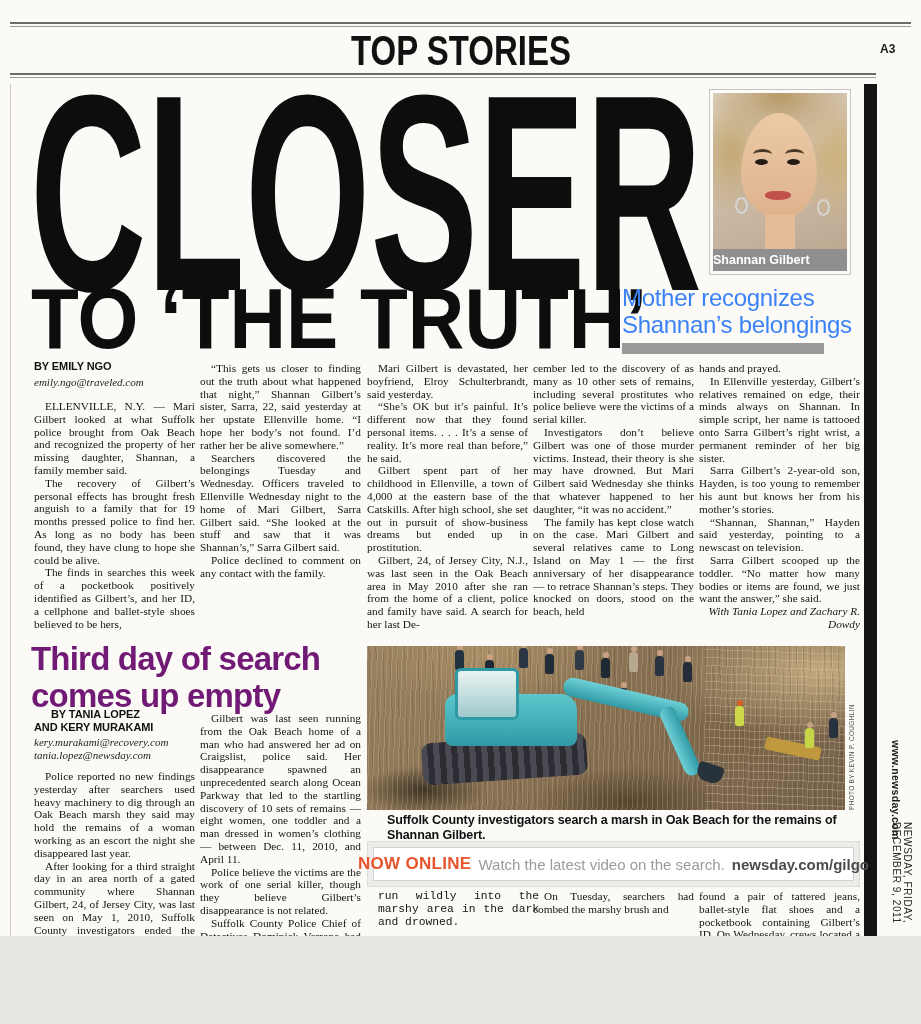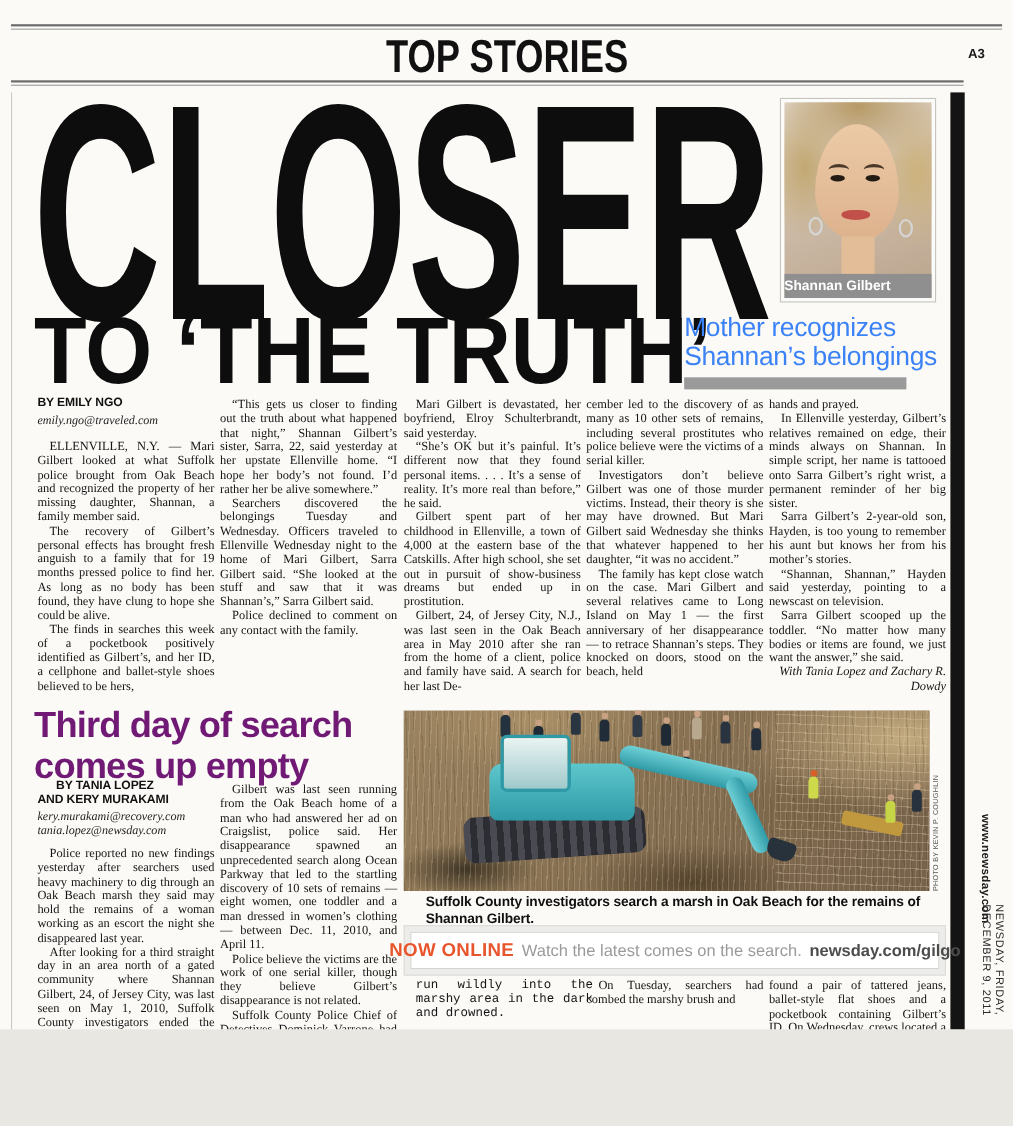--- a/index.html
+++ b/index.html
@@ -210,21 +210,21 @@
     <div class="fig hardhat" style="left:368px;top:60px;background:#cdd94a;"></div>
     <div class="fig" style="left:438px;top:82px;background:#c6d545;"></div>
     <div class="fig" style="left:462px;top:72px;background:#27323e;"></div>
   </div>
   <div class="photo-credit">PHOTO BY KEVIN P. COUGHLIN</div>
   <div class="photo-caption">Suffolk County investigators search a marsh in Oak Beach for the remains of Shannan Gilbert.</div>
 
   <div class="banner">
     <div class="banner-inner">
       <span class="banner-label">NOW ONLINE</span>
-      <span class="banner-text">Watch the latest comes on the search.</span>
+      <span class="banner-text">Watch the latest video on the search.</span>
       <span class="banner-url">newsday.com/gilgo</span>
     </div>
   </div>
 
   <div class="col" style="left:378px;top:890px;font-family:Liberation Mono, monospace;">
       <p class="cont">run wildly into the marshy area in the dark and drowned.</p>
     </div>
   <div class="col" style="left:533px;top:890px;">
       <p>On Tuesday, searchers had combed the marshy brush and</p>
     </div>

